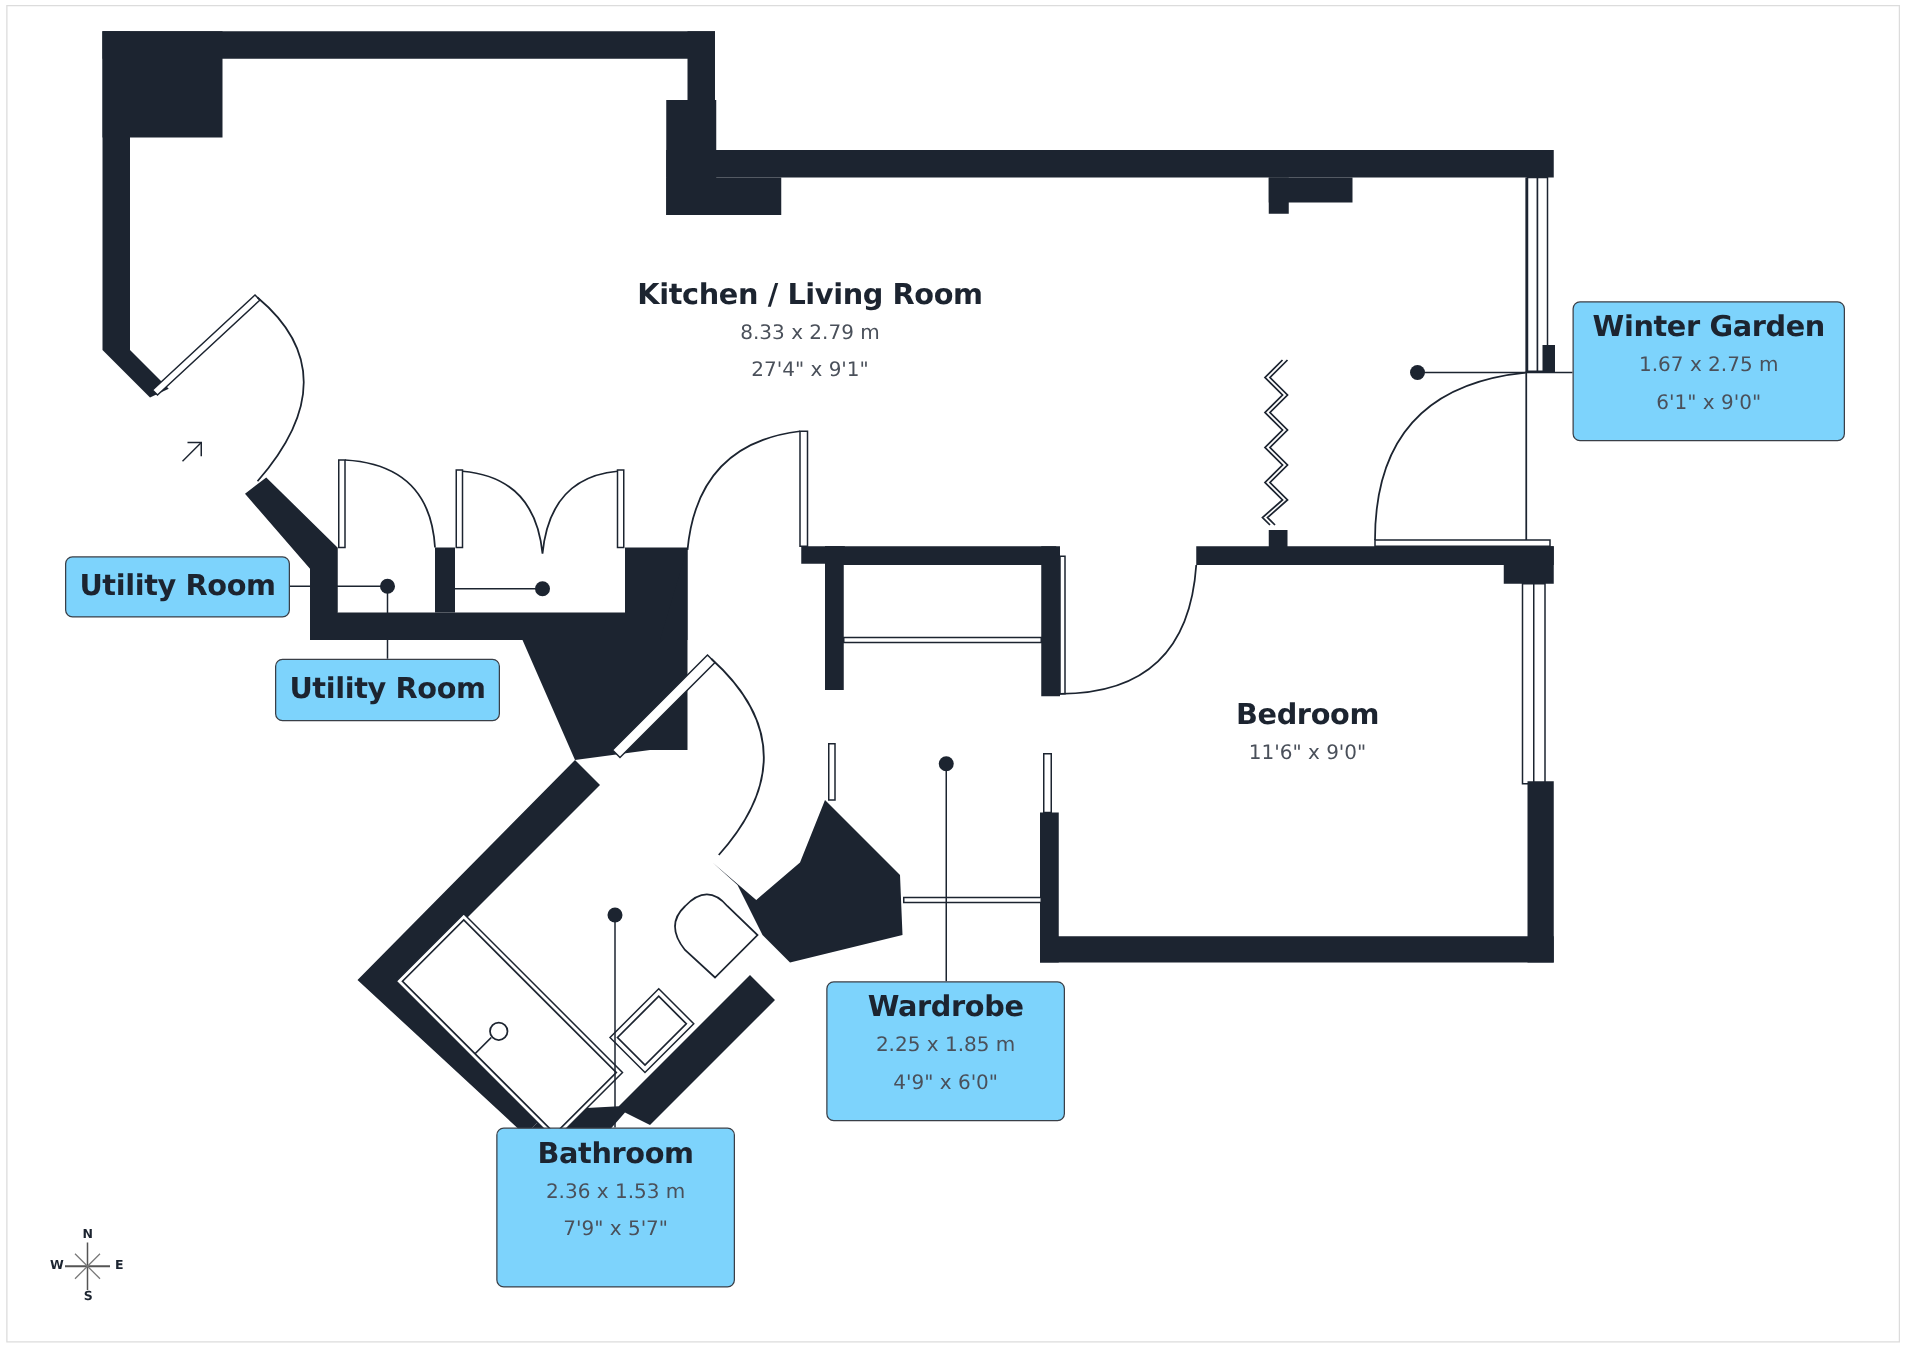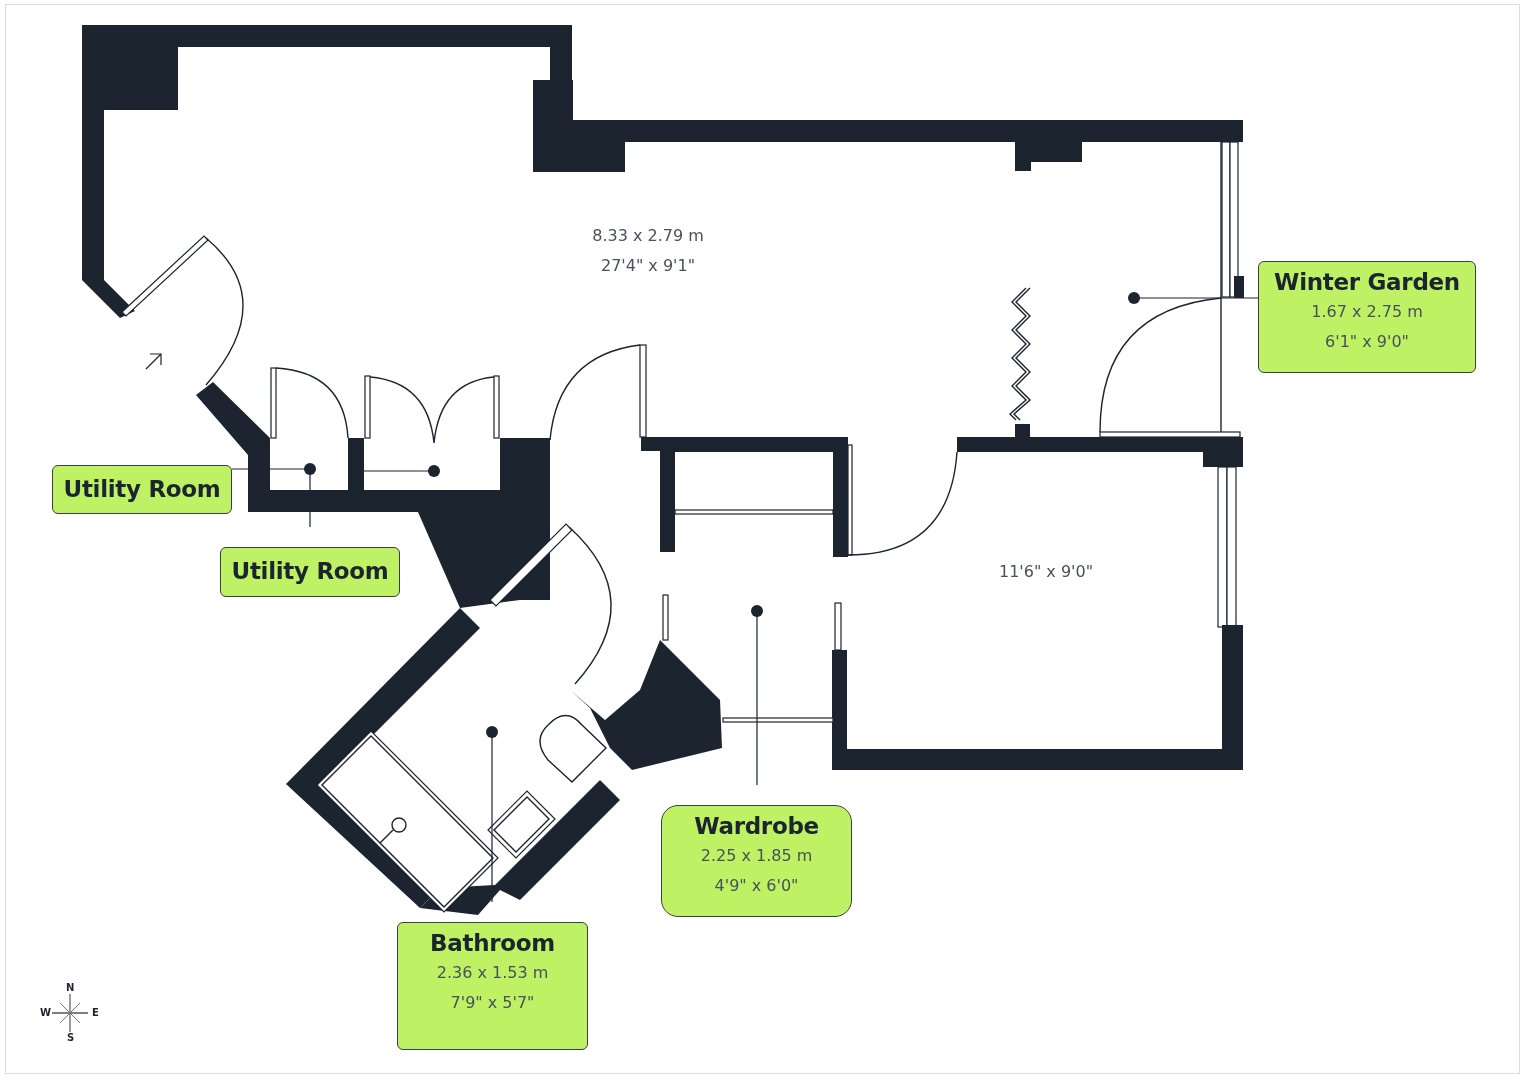--- a/index.html
+++ b/index.html
@@ -4,21 +4,21 @@
 <style>
   html, body { margin: 0; padding: 0; background: #ffffff; }
   body { width: 1527px; height: 1080px; position: relative; overflow: hidden; font-family: "DejaVu Sans", sans-serif; }
   .frame { position: absolute; left: 5px; top: 4px; width: 1515px; height: 1070px; border: 1px solid #dcdcdc; box-sizing: border-box; }
   svg.plan { position: absolute; left: 0; top: 0; }
   .wall { fill: #1c2430; }
   .thin { fill: none; stroke: #1c2430; stroke-width: 1.4; }
   .win { fill: #ffffff; stroke: #1c2430; stroke-width: 1.2; }
   .lead { stroke: #1c2430; stroke-width: 1.2; fill: none; }
   .label { position: absolute; text-align: center; color: #1c2430; }
-  .label.boxed { background: #bef264; border: 1.5px solid #3a3f47; border-radius: 6px; box-sizing: border-box; margin-top: 20px; }
+  .label.boxed { background: #7dd3fc; border: 1.5px solid #3a3f47; border-radius: 6px; box-sizing: border-box; }
   .room-name { font-family: "DejaVu Sans", sans-serif; font-weight: bold; font-size: 23px; color: #1c2430; line-height: 30px; white-space: nowrap; letter-spacing: -0.3px; }
   .dim { font-family: "DejaVu Sans", sans-serif; font-size: 16px; color: #4a505a; line-height: 30px; white-space: nowrap; }
   .compass { position: absolute; left: 38px; top: 982px; width: 64px; height: 62px; }
   .compass span { position: absolute; font-family: "DejaVu Sans", sans-serif; font-size: 10px; font-weight: bold; color: #1c2430; }
 </style>
 </head>
 <body>
 
 <div class="frame"></div>
 
@@ -121,43 +121,45 @@
     <line class="lead" x1="492" y1="732" x2="492" y2="902"></line>
   </g>
 
   <g>
     <line class="lead" x1="146" y1="369" x2="161" y2="354"></line>
     <polyline class="lead" points="150,354 161,354 161,365"></polyline>
   </g>
 </svg>
 
 <div class="label" style="left:488px; top:221px; width:320px;">
+  <div class="room-name">Kitchen / Living Room</div>
   <div class="dim">8.33 x 2.79 m</div>
   <div class="dim">27'4" x 9'1"</div>
 </div>
 
 <div class="label boxed" style="left:1258px; top:241px; width:218px; height:112px; padding-top:5px;">
   <div class="room-name">Winter Garden</div>
   <div class="dim">1.67 x 2.75 m</div>
   <div class="dim">6'1" x 9'0"</div>
 </div>
 
 <div class="label boxed" style="left:52px; top:445px; width:180px; height:49px; padding-top:8px;">
   <div class="room-name">Utility Room</div>
 </div>
 
 <div class="label boxed" style="left:220px; top:527px; width:180px; height:50px; padding-top:8px;">
   <div class="room-name">Utility Room</div>
 </div>
 
 <div class="label" style="left:936px; top:557px; width:220px;">
+  <div class="room-name">Bedroom</div>
   <div class="dim">11'6" x 9'0"</div>
 </div>
 
-<div class="label boxed" style="left:661px; top:785px; width:191px; height:112px; padding-top:5px;border-radius:17px;">
+<div class="label boxed" style="left:661px; top:785px; width:191px; height:112px; padding-top:5px;">
   <div class="room-name">Wardrobe</div>
   <div class="dim">2.25 x 1.85 m</div>
   <div class="dim">4'9" x 6'0"</div>
 </div>
 
 <div class="label boxed" style="left:397px; top:902px; width:191px; height:128px; padding-top:5px;">
   <div class="room-name">Bathroom</div>
   <div class="dim">2.36 x 1.53 m</div>
   <div class="dim">7'9" x 5'7"</div>
 </div>

